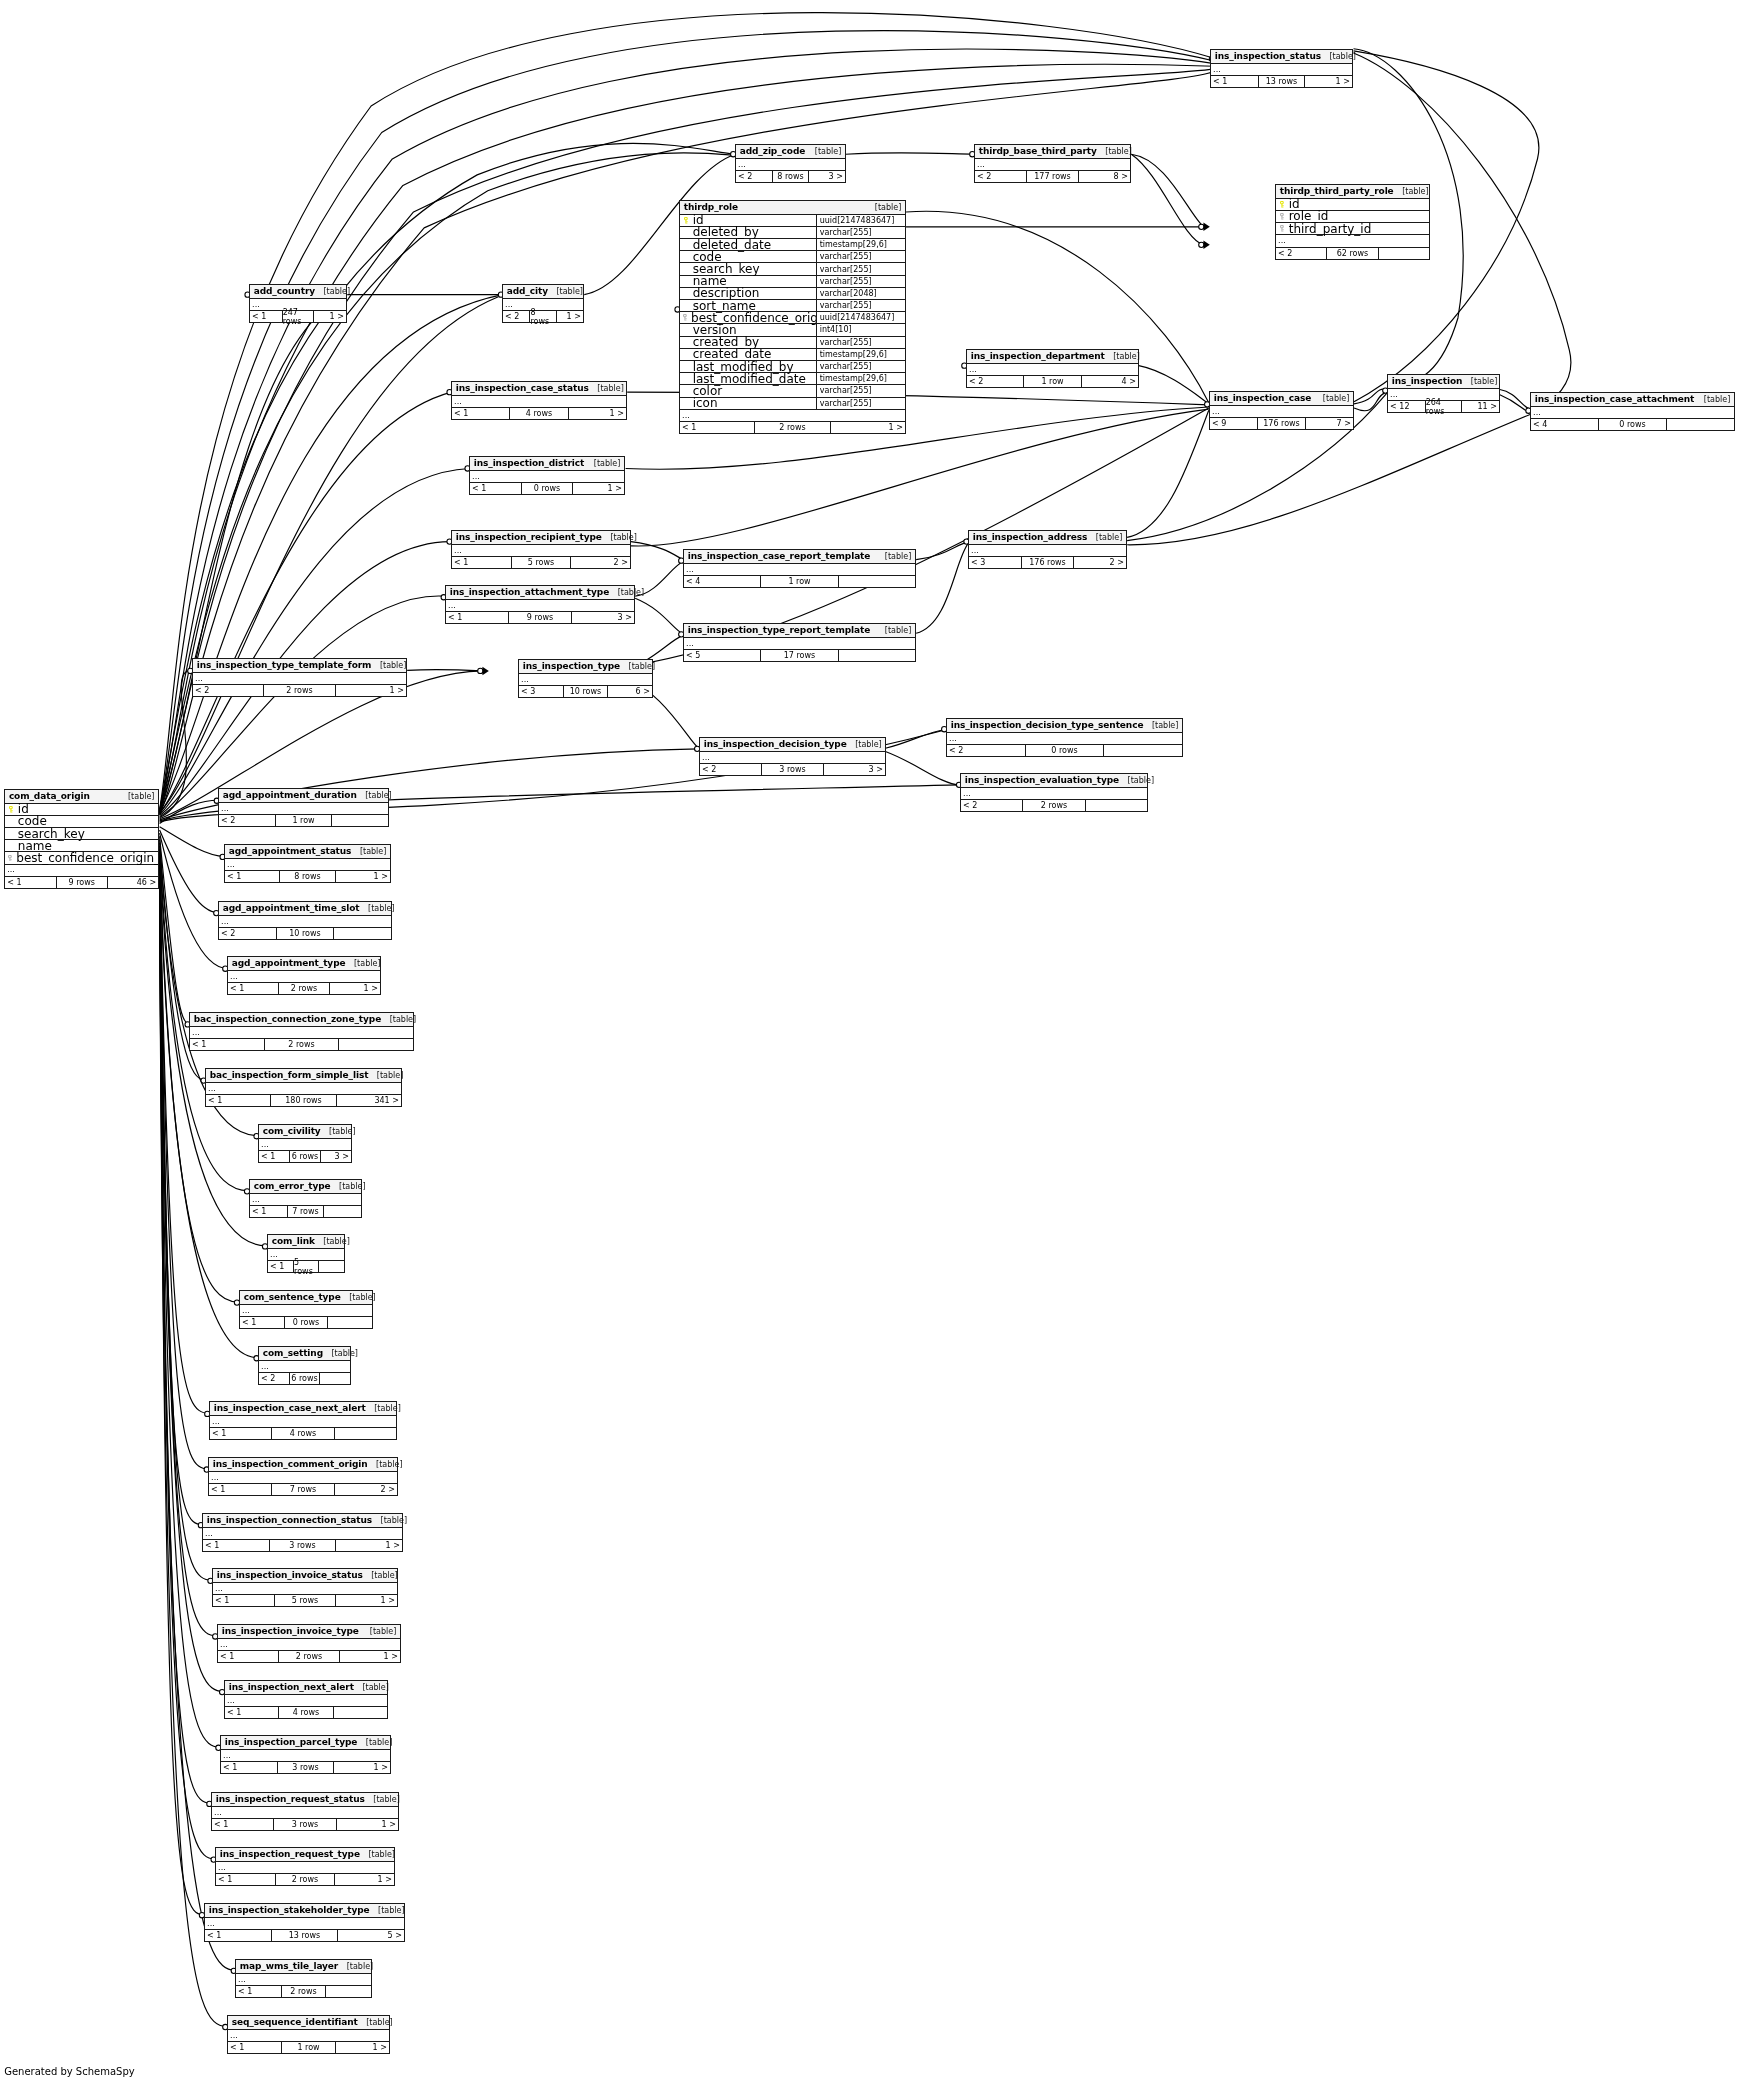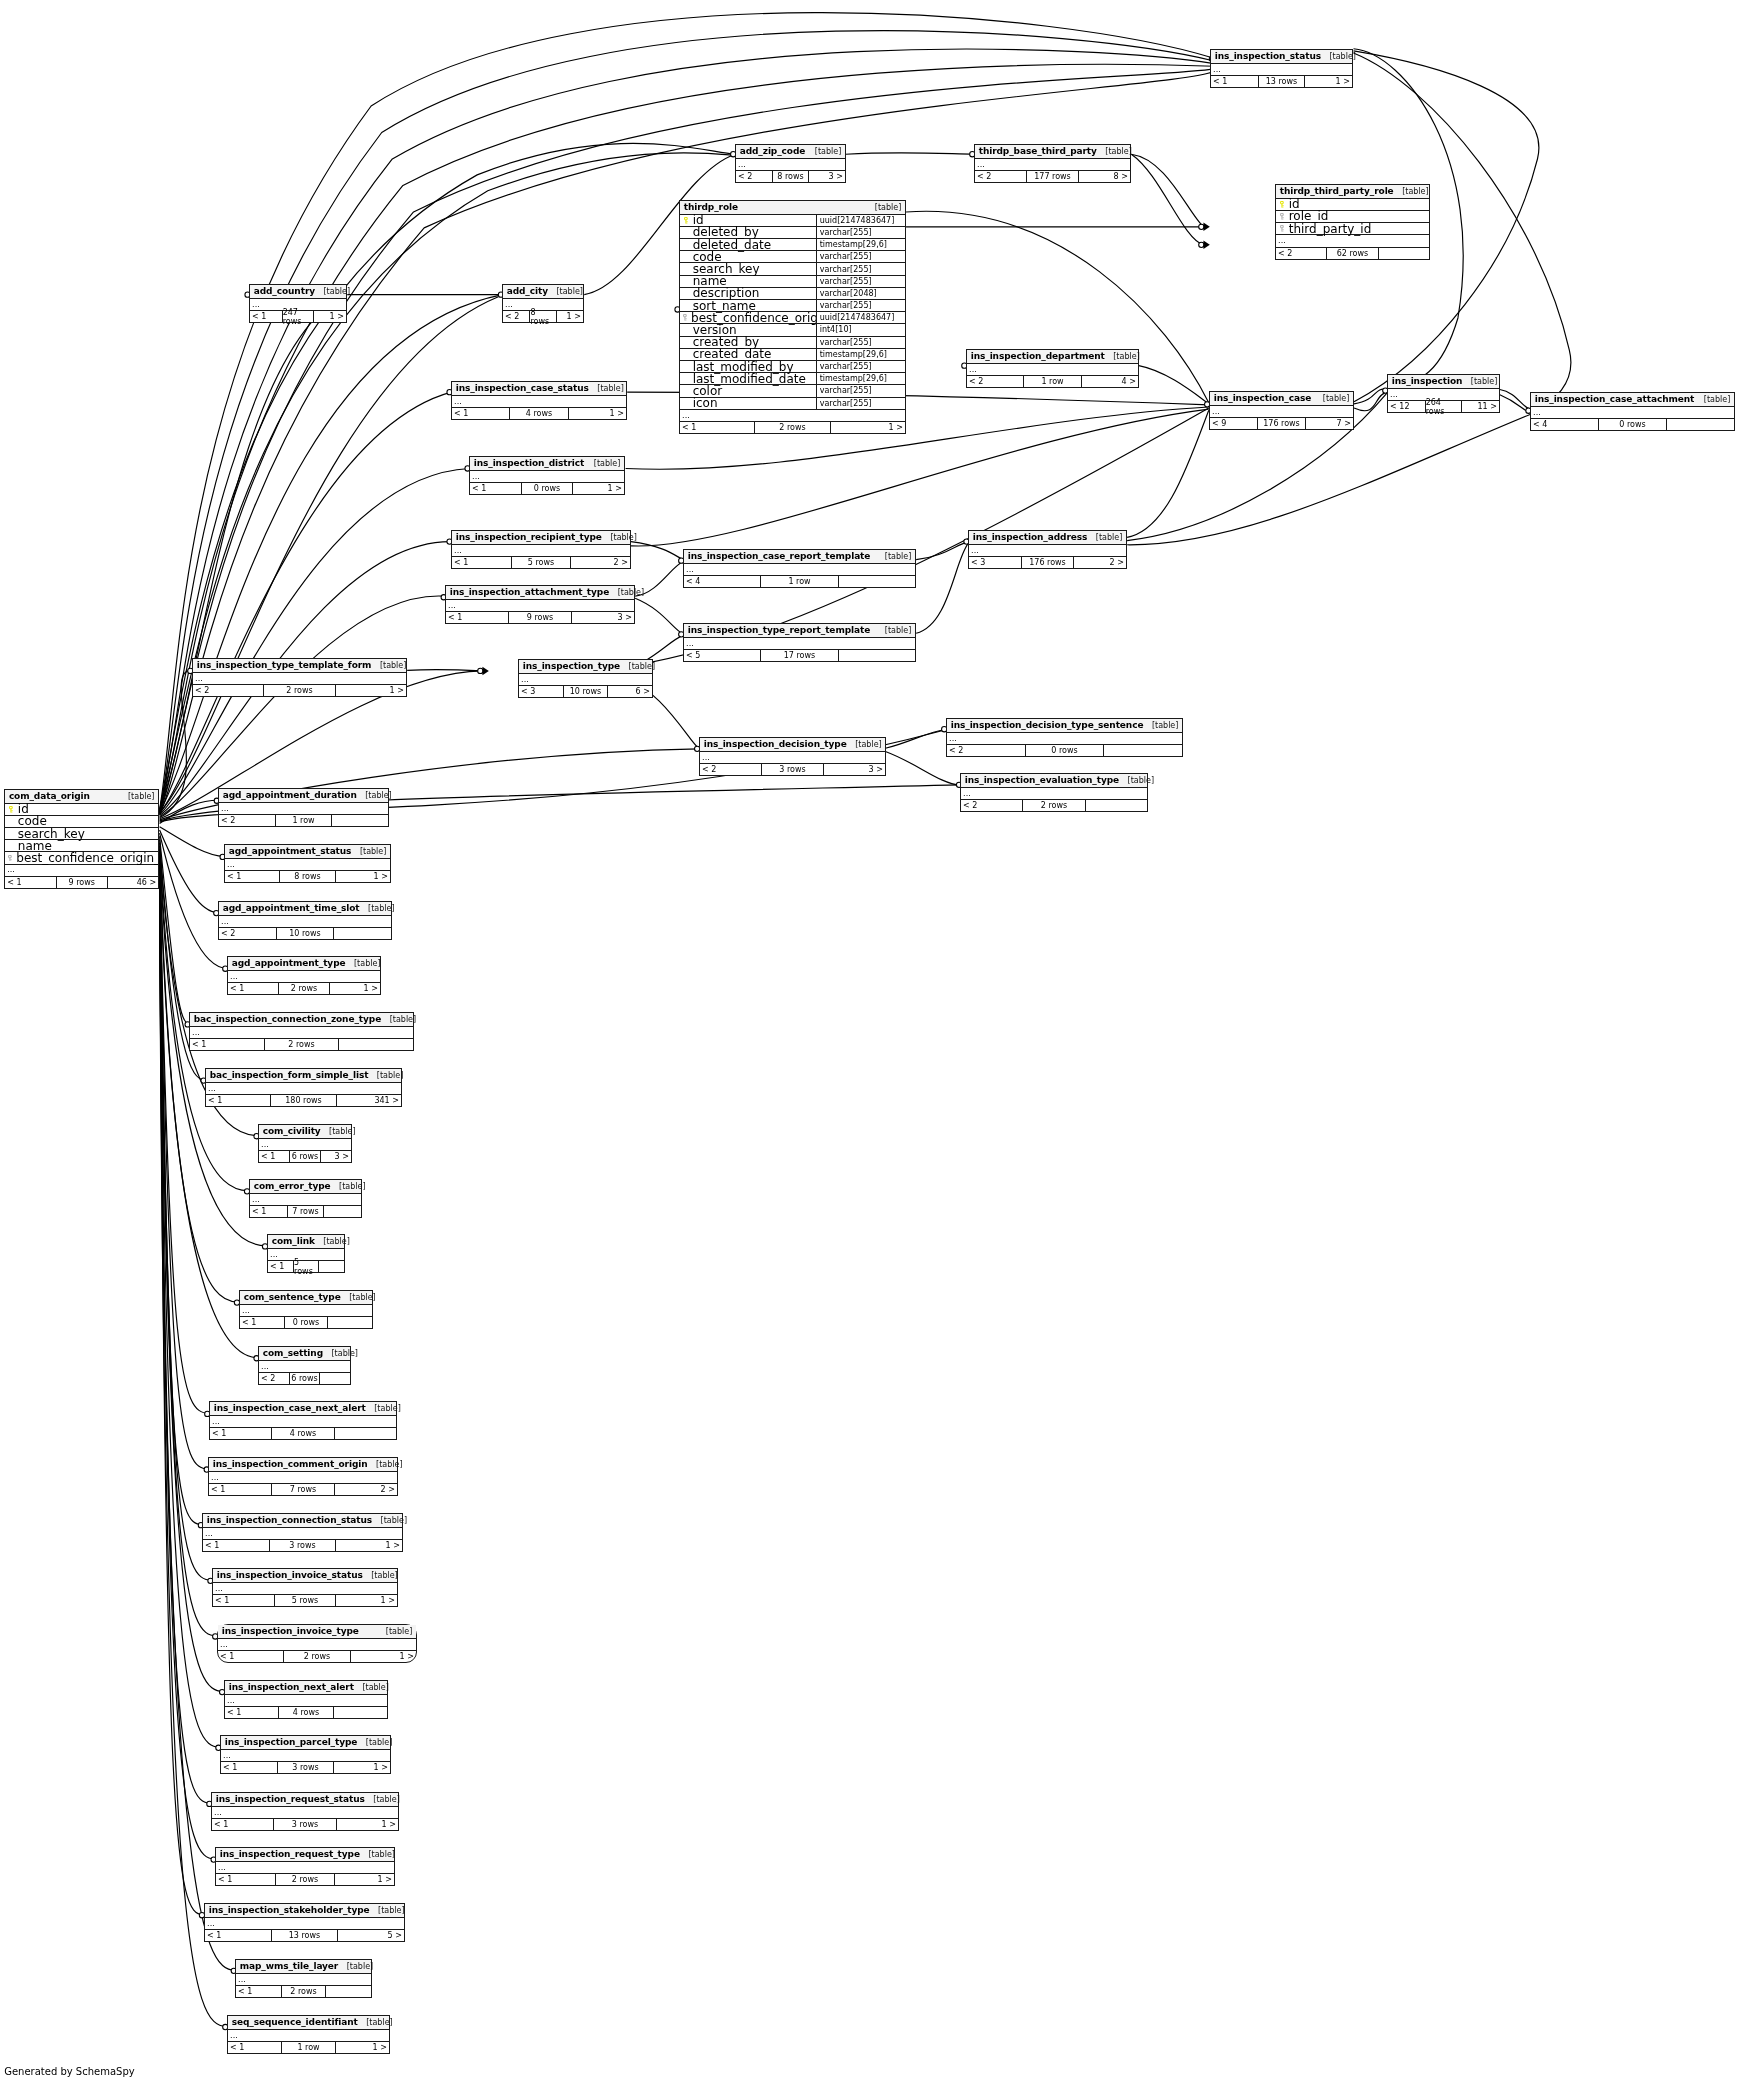--- a/index.html
+++ b/index.html
@@ -1060,21 +1060,21 @@
           <div class="colrow bodyblank">
             <div class="ellipsis">...</div>
           </div>
         </div>
         <div class="foot">
           <div class="fl">&lt; 1</div>
           <div class="fc">5 rows</div>
           <div class="fr">1 &gt;</div>
         </div>
       </div>
-      <div class="tbl" style="left: 217px; top: 1624px; width: 200px; border-radius: 11px;">
+      <div class="tbl" style="left: 217px; top: 1624px; width: 184px;">
         <div class="hdr">
           <span class="tname">ins_inspection_invoice_type</span>
           <span class="ttag">[table]</span>
         </div>
         <div class="cols">
           <div class="colrow bodyblank">
             <div class="ellipsis">...</div>
           </div>
         </div>
         <div class="foot">

